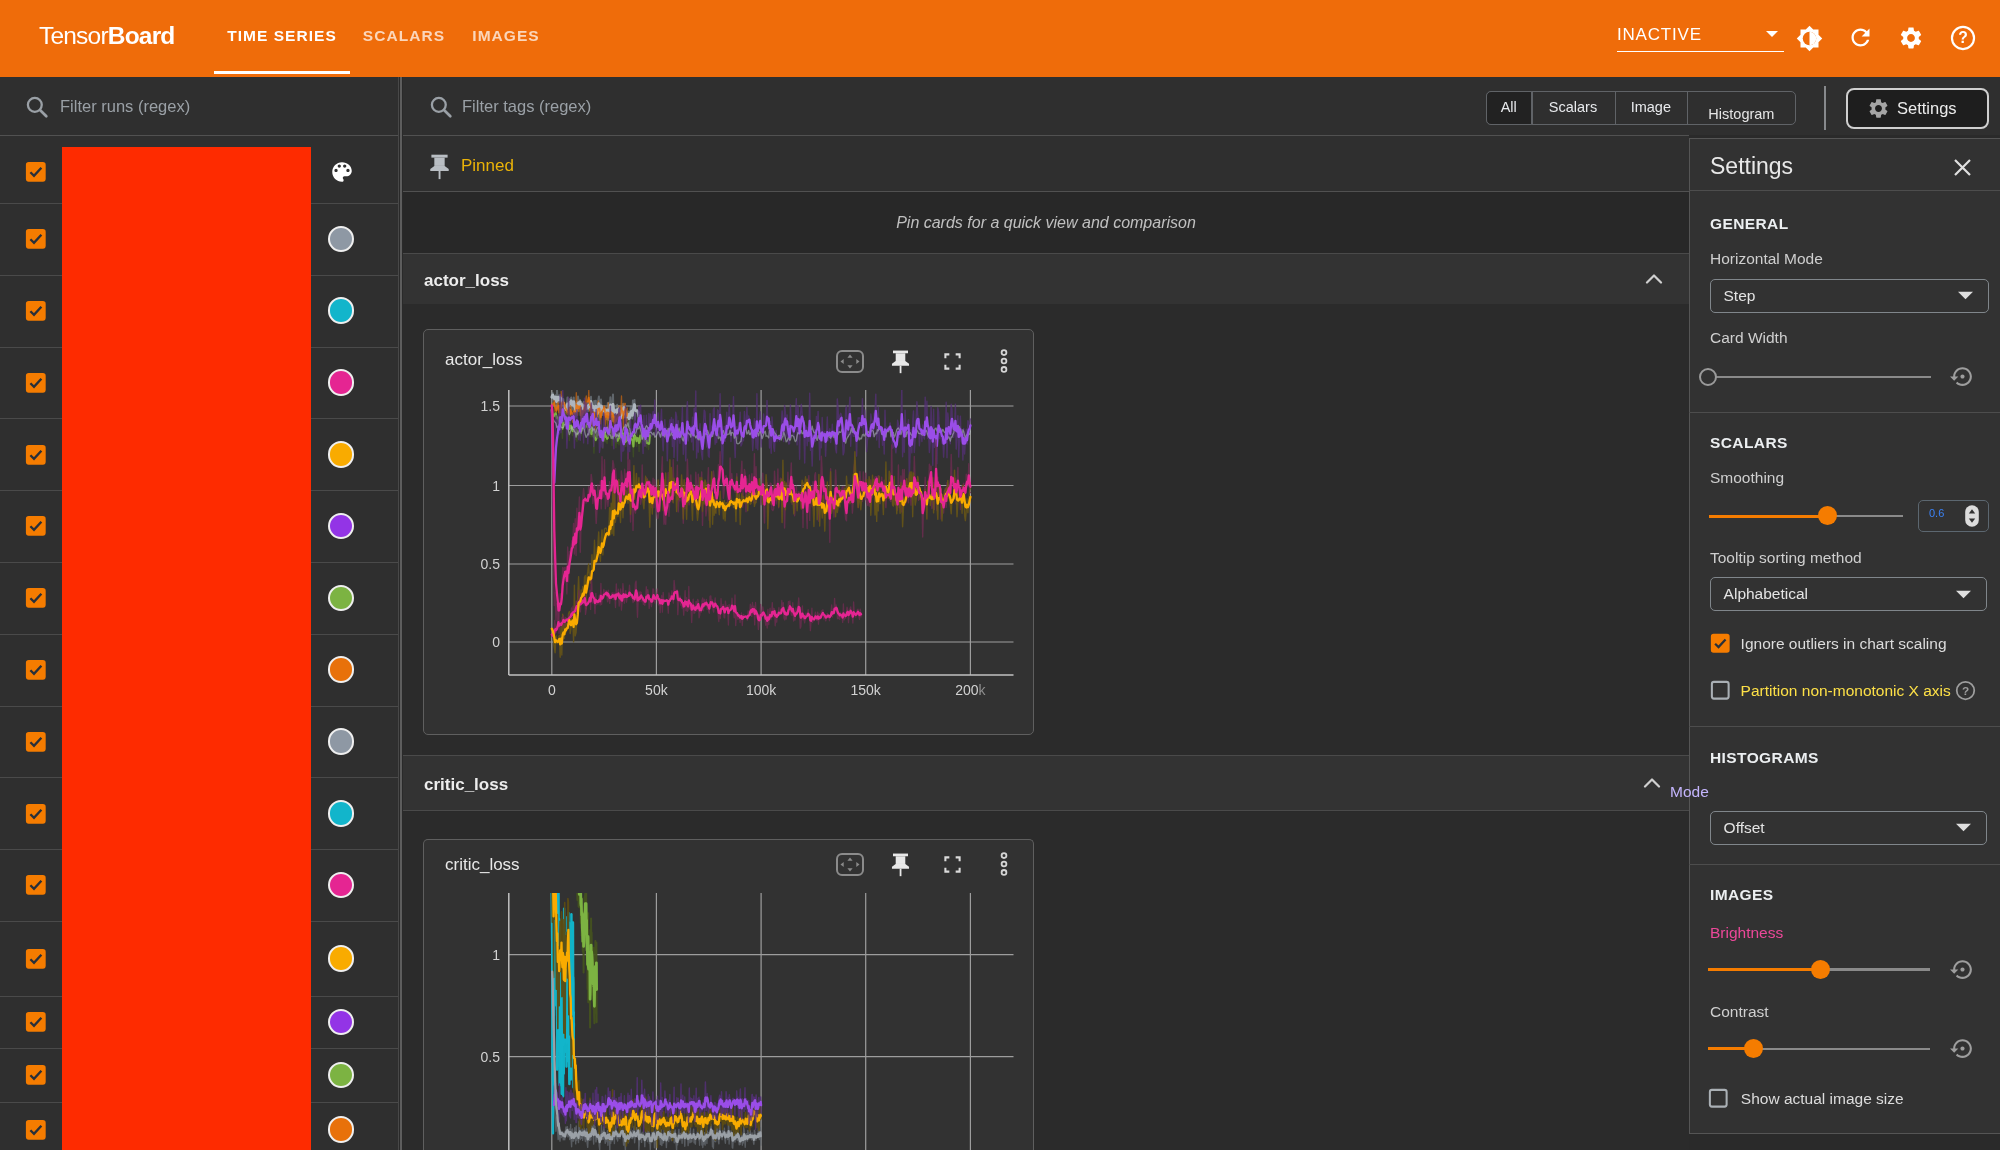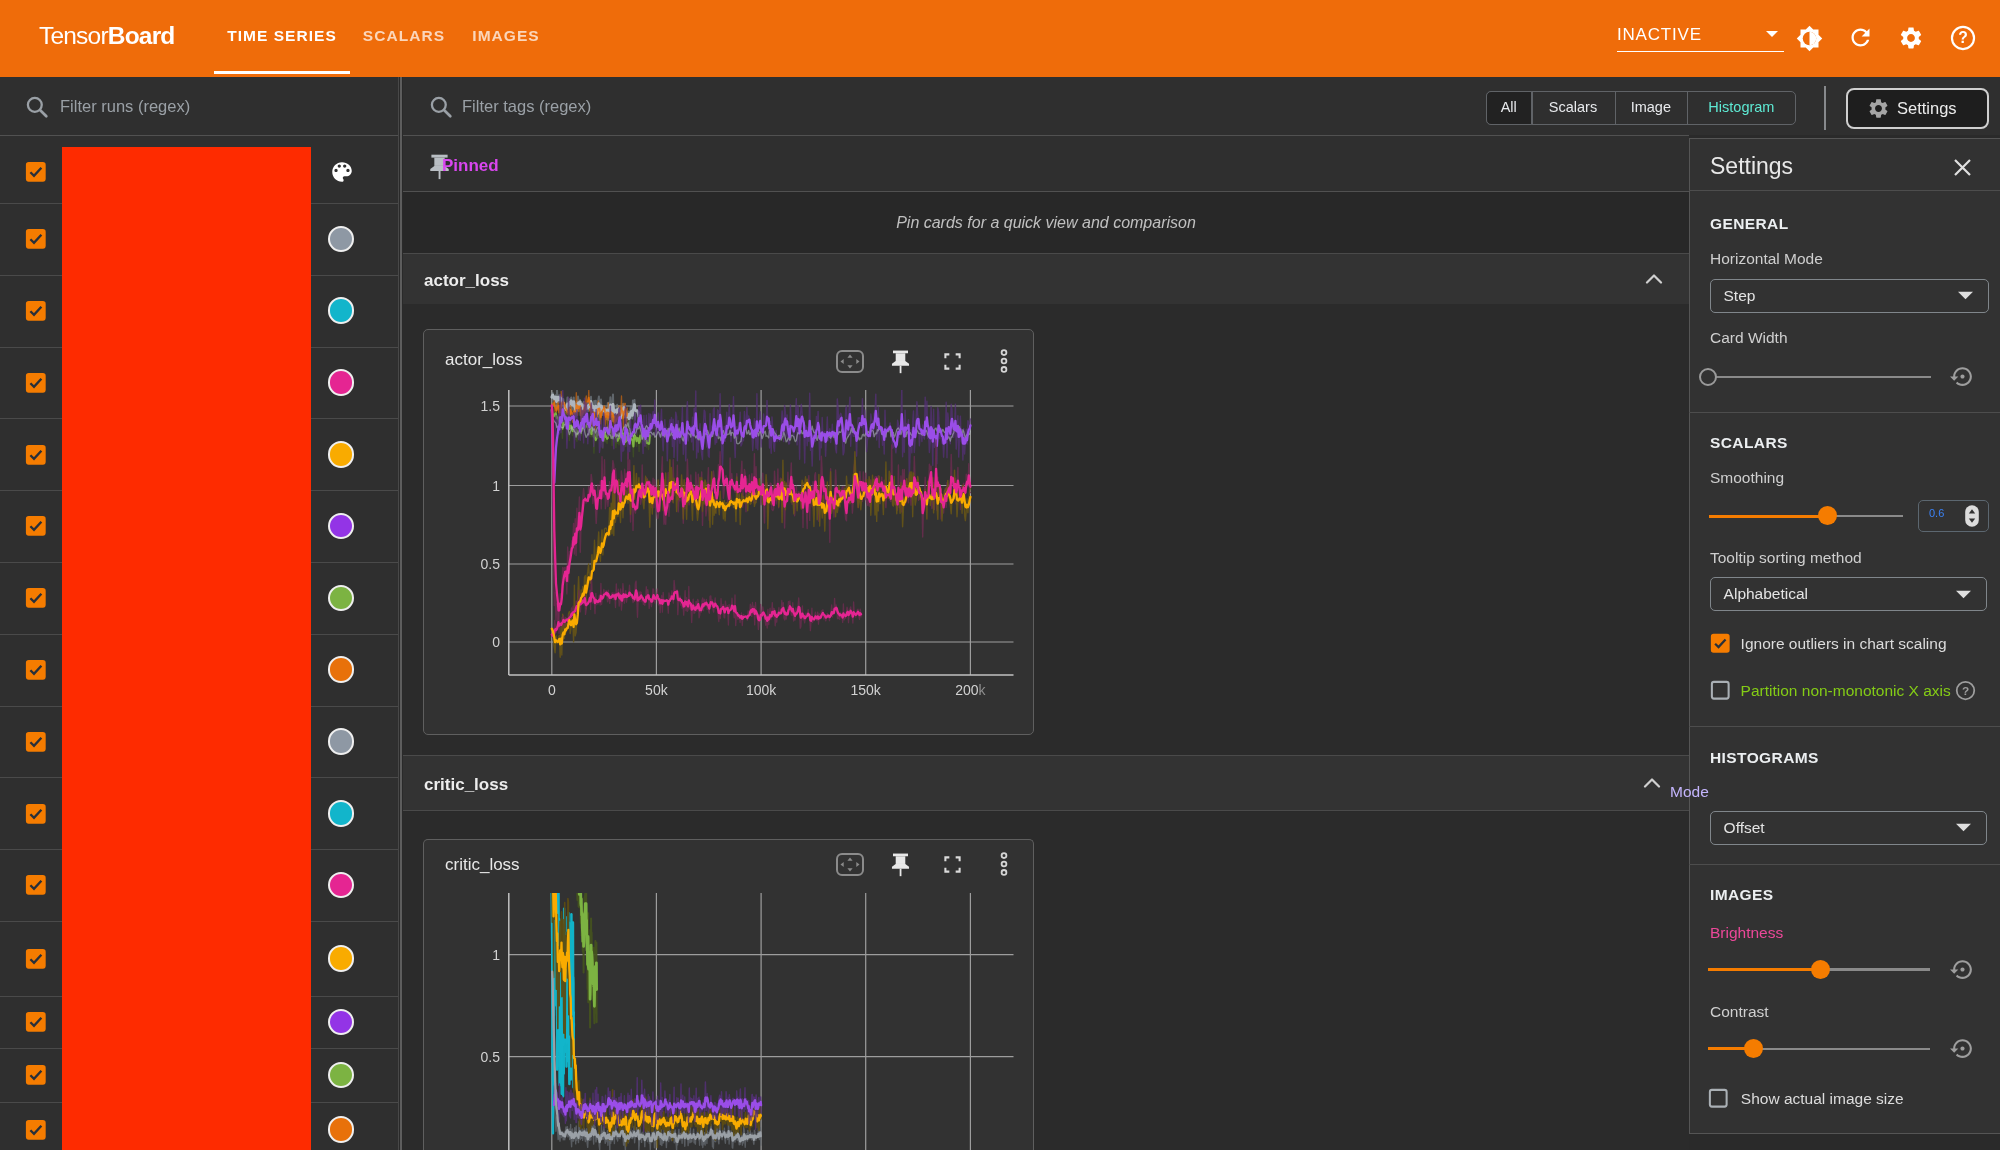--- a/index.html
+++ b/index.html
@@ -135,37 +135,37 @@
   </svg>
 <div class="abs" style="left:462px;top:97px;font-size:16.5px;color:#9aa0a6">Filter tags (regex)</div>
 <div class="abs" style="left:1486px;top:91px;width:310px;height:33.5px;border:1px solid #606367;border-radius:5px"></div>
 <div class="abs" style="left:1486px;top:91px;width:45.5px;height:33.5px;background:#222;border:1px solid #606367;border-radius:5px 0 0 5px"></div>
 <div class="abs" style="left:1531.5px;top:91px;width:1px;height:33.5px;background:#606367"></div>
 <div class="abs" style="left:1614.6px;top:91px;width:1px;height:33.5px;background:#606367"></div>
 <div class="abs" style="left:1687px;top:91px;width:1px;height:33.5px;background:#606367"></div>
 <div class="abs" style="left:1508.7px;top:99px;transform:translateX(-50%);font-size:14.5px;color:#e8eaed">All</div>
 <div class="abs" style="left:1573px;top:99px;transform:translateX(-50%);font-size:14.5px;color:#e8eaed">Scalars</div>
 <div class="abs" style="left:1650.8px;top:99px;transform:translateX(-50%);font-size:14.5px;color:#e8eaed">Image</div>
-<div class="abs" style="left:1741.4px;top:99px;transform:translateX(-50%);font-size:14.5px;color:#5eead4">Histogram</div>
+<div class="abs" style="left:1741.4px;top:106px;transform:translateX(-50%);font-size:14.5px;color:#e5e5e5">Histogram</div>
 <div class="abs" style="left:1824px;top:86px;width:1.5px;height:44px;background:#87898c"></div>
 <div class="abs" style="left:1846px;top:88px;width:143px;height:41px;background:#1e1e1e;border:2px solid #cfcfcf;border-radius:8px"></div>
 <svg style="position:absolute;left:1866.5px;top:97.0px" width="23" height="23" viewBox="0 0 24 24">
     <path d="M19.14 12.94c.04-.3.06-.61.06-.94 0-.32-.02-.64-.07-.94l2.03-1.58c.18-.14.23-.41.12-.61l-1.92-3.32c-.12-.22-.37-.29-.59-.22l-2.39.96c-.5-.38-1.03-.7-1.62-.94l-.36-2.54c-.04-.24-.24-.41-.48-.41h-3.84c-.24 0-.43.17-.47.41l-.36 2.54c-.59.24-1.13.57-1.62.94l-2.39-.96c-.22-.08-.47 0-.59.22L2.74 8.87c-.12.21-.08.47.12.61l2.03 1.58c-.05.3-.09.63-.09.94s.02.64.07.94l-2.03 1.58c-.18.14-.23.41-.12.61l1.92 3.32c.12.22.37.29.59.22l2.39-.96c.5.38 1.03.7 1.62.94l.36 2.54c.05.24.24.41.48.41h3.84c.24 0 .44-.17.47-.41l.36-2.54c.59-.24 1.13-.56 1.62-.94l2.39.96c.22.08.47 0 .59-.22l1.92-3.32c.12-.22.07-.47-.12-.61l-2.01-1.58zM12 15.6c-1.98 0-3.6-1.62-3.6-3.6s1.62-3.6 3.6-3.6 3.6 1.62 3.6 3.6-1.62 3.6-3.6 3.6z" fill="#a5a5a5"></path>
   </svg>
 <div class="abs" style="left:1897px;top:99px;font-size:16.5px;color:#ececec">Settings</div>
 <div class="abs" style="left:403px;top:136px;width:1286px;height:55px;background:#2f2f2f"></div>
 <svg style="position:absolute;left:425.5px;top:152.5px" width="27" height="27" viewBox="0 0 24 24">
     <g fill="#b9bec3">
       <rect x="4.8" y="1.5" width="14.4" height="2.6"></rect>
       <rect x="7.4" y="4.1" width="9.2" height="7.4"></rect>
       <path d="M7.4 11.5 L16.6 11.5 L20.2 14.2 L20.2 16 L3.8 16 L3.8 14.2 Z"></path>
       <rect x="11.2" y="16" width="1.7" height="7.2"></rect>
     </g>
   </svg>
-<div class="abs" style="left:442px;top:156px;font-size:17px;font-weight:700;color:#d946ef">Pinned</div>
+<div class="abs" style="left:461px;top:156px;font-size:17px;font-weight:400;color:#eab308">Pinned</div>
 <div class="abs" style="left:403px;top:190.7px;width:1286px;height:1px;background:#515151"></div>
 <div class="abs" style="left:403px;top:191.7px;width:1286px;height:61.6px;background:#282828"></div>
 <div class="abs" style="left:1046px;top:214px;transform:translateX(-50%);font-size:16px;font-style:italic;color:#c0c0c0">Pin cards for a quick view and comparison</div>
 <div class="abs" style="left:403px;top:253.3px;width:1286px;height:50.7px;background:#333333;border-top:1px solid #4a4a4a"></div>
 <div class="abs" style="left:424px;top:271px;font-size:17px;font-weight:700;color:#ededed">actor_loss</div>
 <svg style="position:absolute;left:1644.5px;top:274px" width="18" height="10" viewBox="0 0 18 10">
     <path d="M2 8.5 L9 1.5 L16 8.5" fill="none" stroke="#d0d0d0" stroke-width="2.2" stroke-linecap="round" stroke-linejoin="round"></path>
   </svg>
 <div class="abs" style="left:403px;top:304px;width:1286px;height:450.7px;background:#2b2b2b"></div>
 <div class="abs" style="left:403px;top:754.7px;width:1286px;height:56.1px;background:#333333;border-top:1px solid #4a4a4a;border-bottom:1px solid #4a4a4a"></div>
@@ -344,21 +344,21 @@
     <path d="M0.5 0.5 L5.5 5.5 L10.5 0.5 Z" fill="#dfdfdf"></path>
   </svg>
 <svg style="position:absolute;left:1709.6px;top:633.4px" width="20.5" height="20.5" viewBox="0 0 24 24">
     <rect x="1" y="1" width="22" height="22" rx="3.2" fill="#f57c00"></rect>
     <path d="M6 12.5 L10 16.5 L18.2 7.5" fill="none" stroke="#28303a" stroke-width="2.6"></path>
   </svg>
 <div class="abs" style="left:1740.6px;top:635px;font-size:15.5px;color:#dcdcdc">Ignore outliers in chart scaling</div>
 <svg style="position:absolute;left:1709.6px;top:680.2px" width="20.5" height="20.5" viewBox="0 0 24 24">
     <rect x="2.2" y="2.2" width="19.6" height="19.6" rx="2.4" fill="none" stroke="#aab0b5" stroke-width="2.4"></rect>
   </svg>
-<div class="abs" style="left:1740.6px;top:682px;font-size:15.5px;color:#84cc16">Partition non-monotonic X axis</div>
+<div class="abs" style="left:1740.6px;top:682px;font-size:15.5px;color:#fde047">Partition non-monotonic X axis</div>
 <svg style="position:absolute;left:1955.0px;top:680.0px" width="21" height="21" viewBox="0 0 24 24">
     <circle cx="12" cy="12" r="10" fill="none" stroke="#9e9e9e" stroke-width="2"></circle>
     <text x="12" y="16.7" text-anchor="middle" font-size="13.5" font-weight="bold" fill="#9e9e9e" font-family="Liberation Sans, sans-serif">?</text>
   </svg>
 <div class="abs" style="left:1689px;top:725.5px;width:311px;height:1px;background:#4d4d4d"></div>
 <div class="abs" style="left:1710px;top:749px;font-size:15.5px;font-weight:700;letter-spacing:0.4px;color:#eceff1">HISTOGRAMS</div>
 <div class="abs" style="left:1670px;top:783px;font-size:15.5px;color:#c4b5fd">Mode</div>
 <div style="position:absolute;left:1709.6px;top:810.6px;width:277.6px;height:34.7px;border:1px solid #80868b;border-radius:5px;box-sizing:border-box"></div>
 <div style="position:absolute;left:1723.6px;top:810.6px;height:34.7px;line-height:34.7px;font-size:15.5px;color:#e4e4e4">Offset</div>
 <svg style="position:absolute;left:1954.6999999999998px;top:823.45px" width="17" height="9" viewBox="0 0 11 6">

